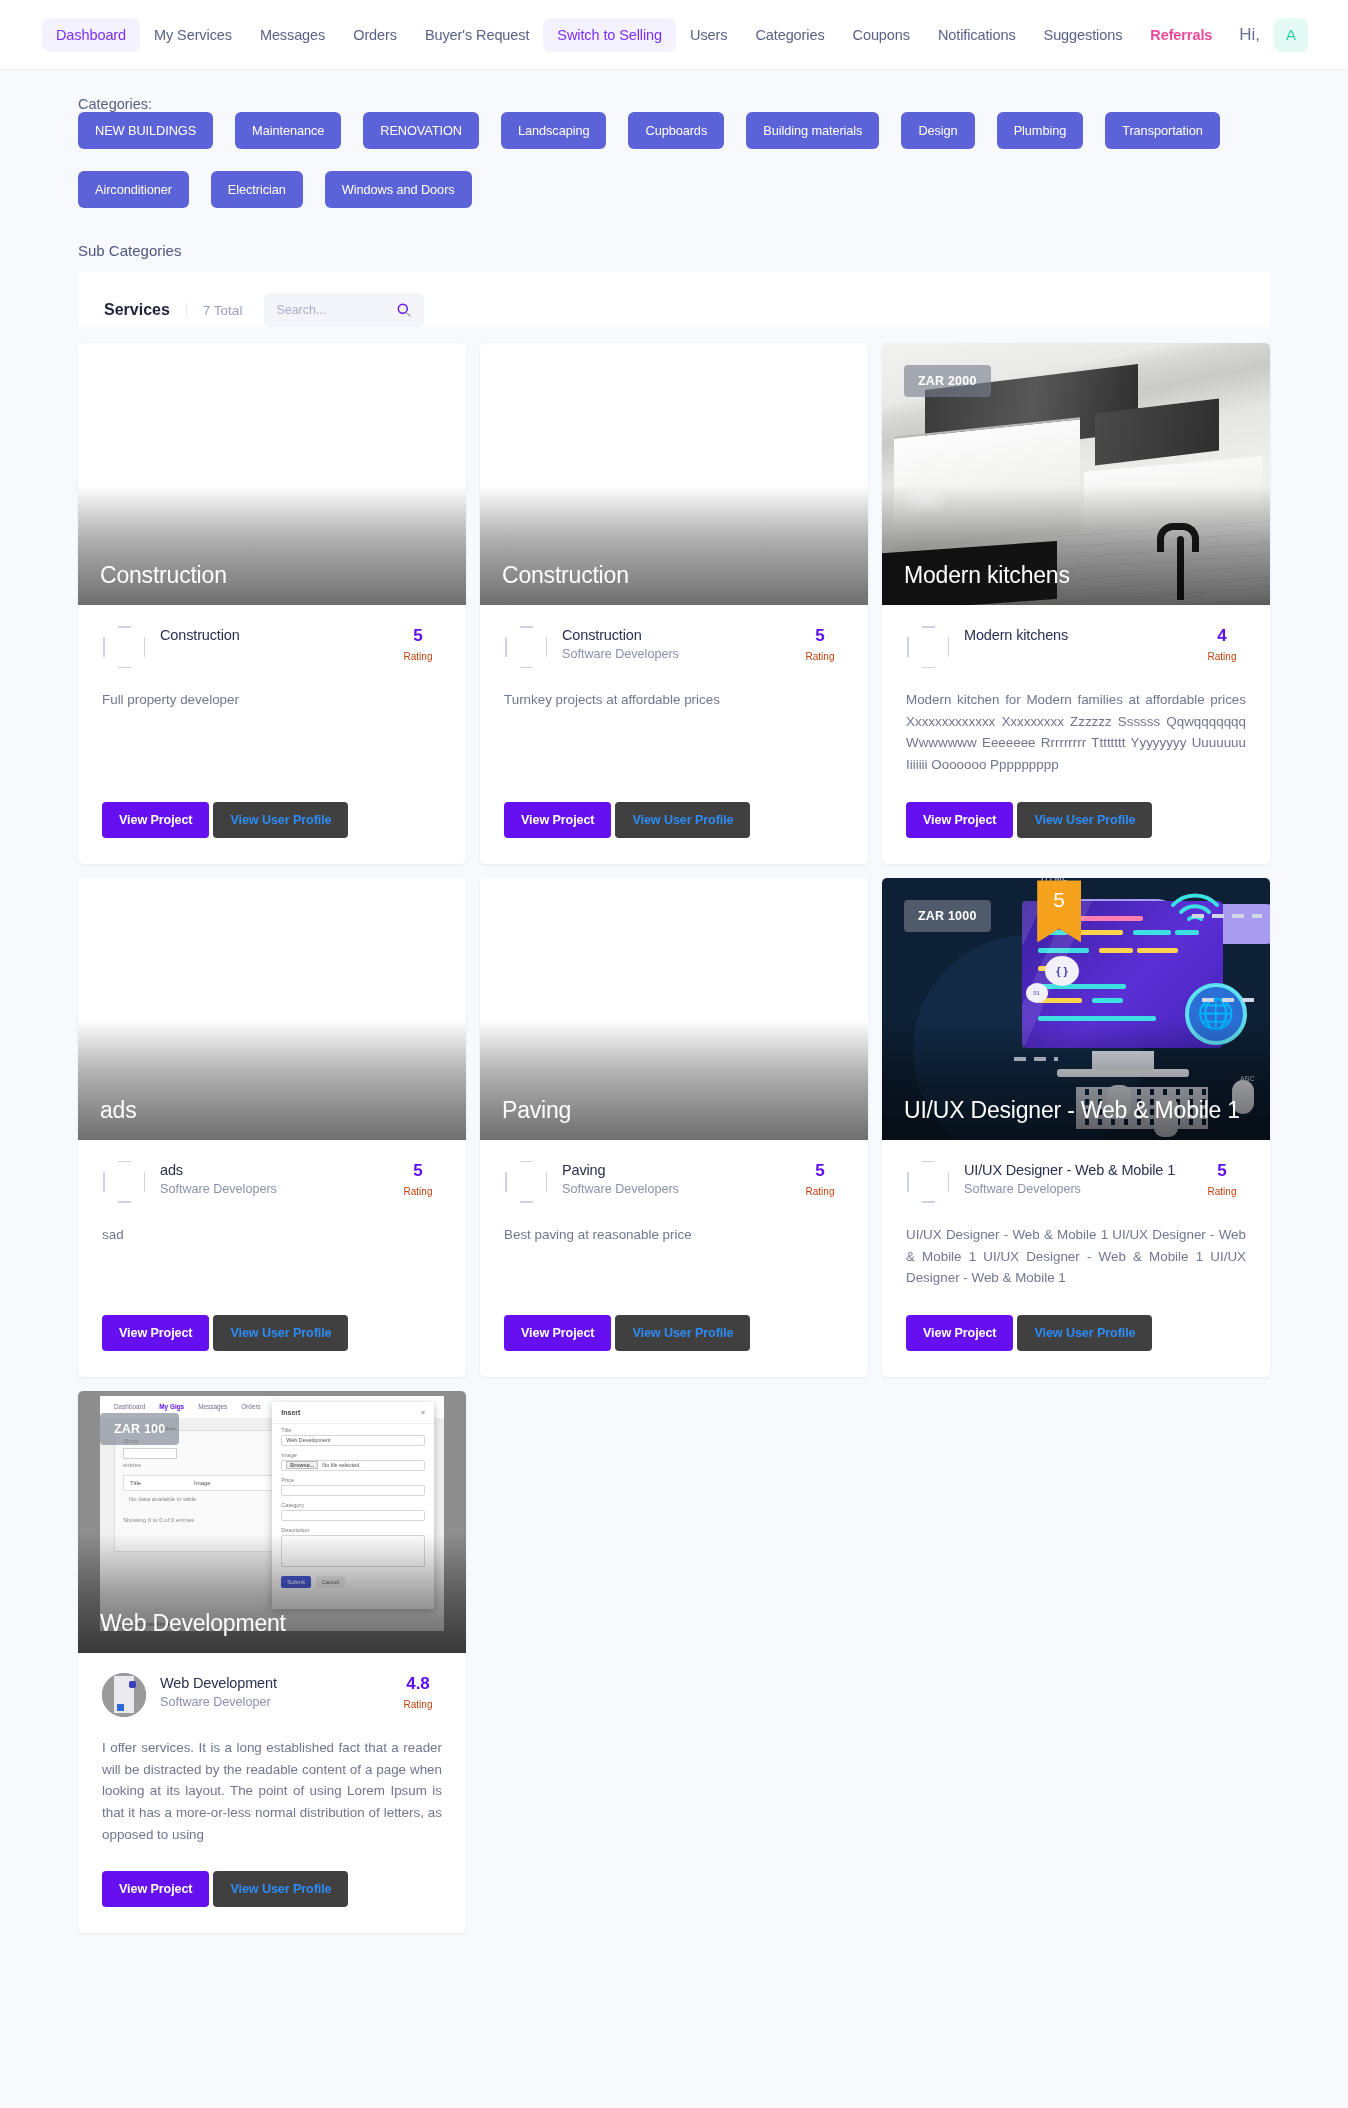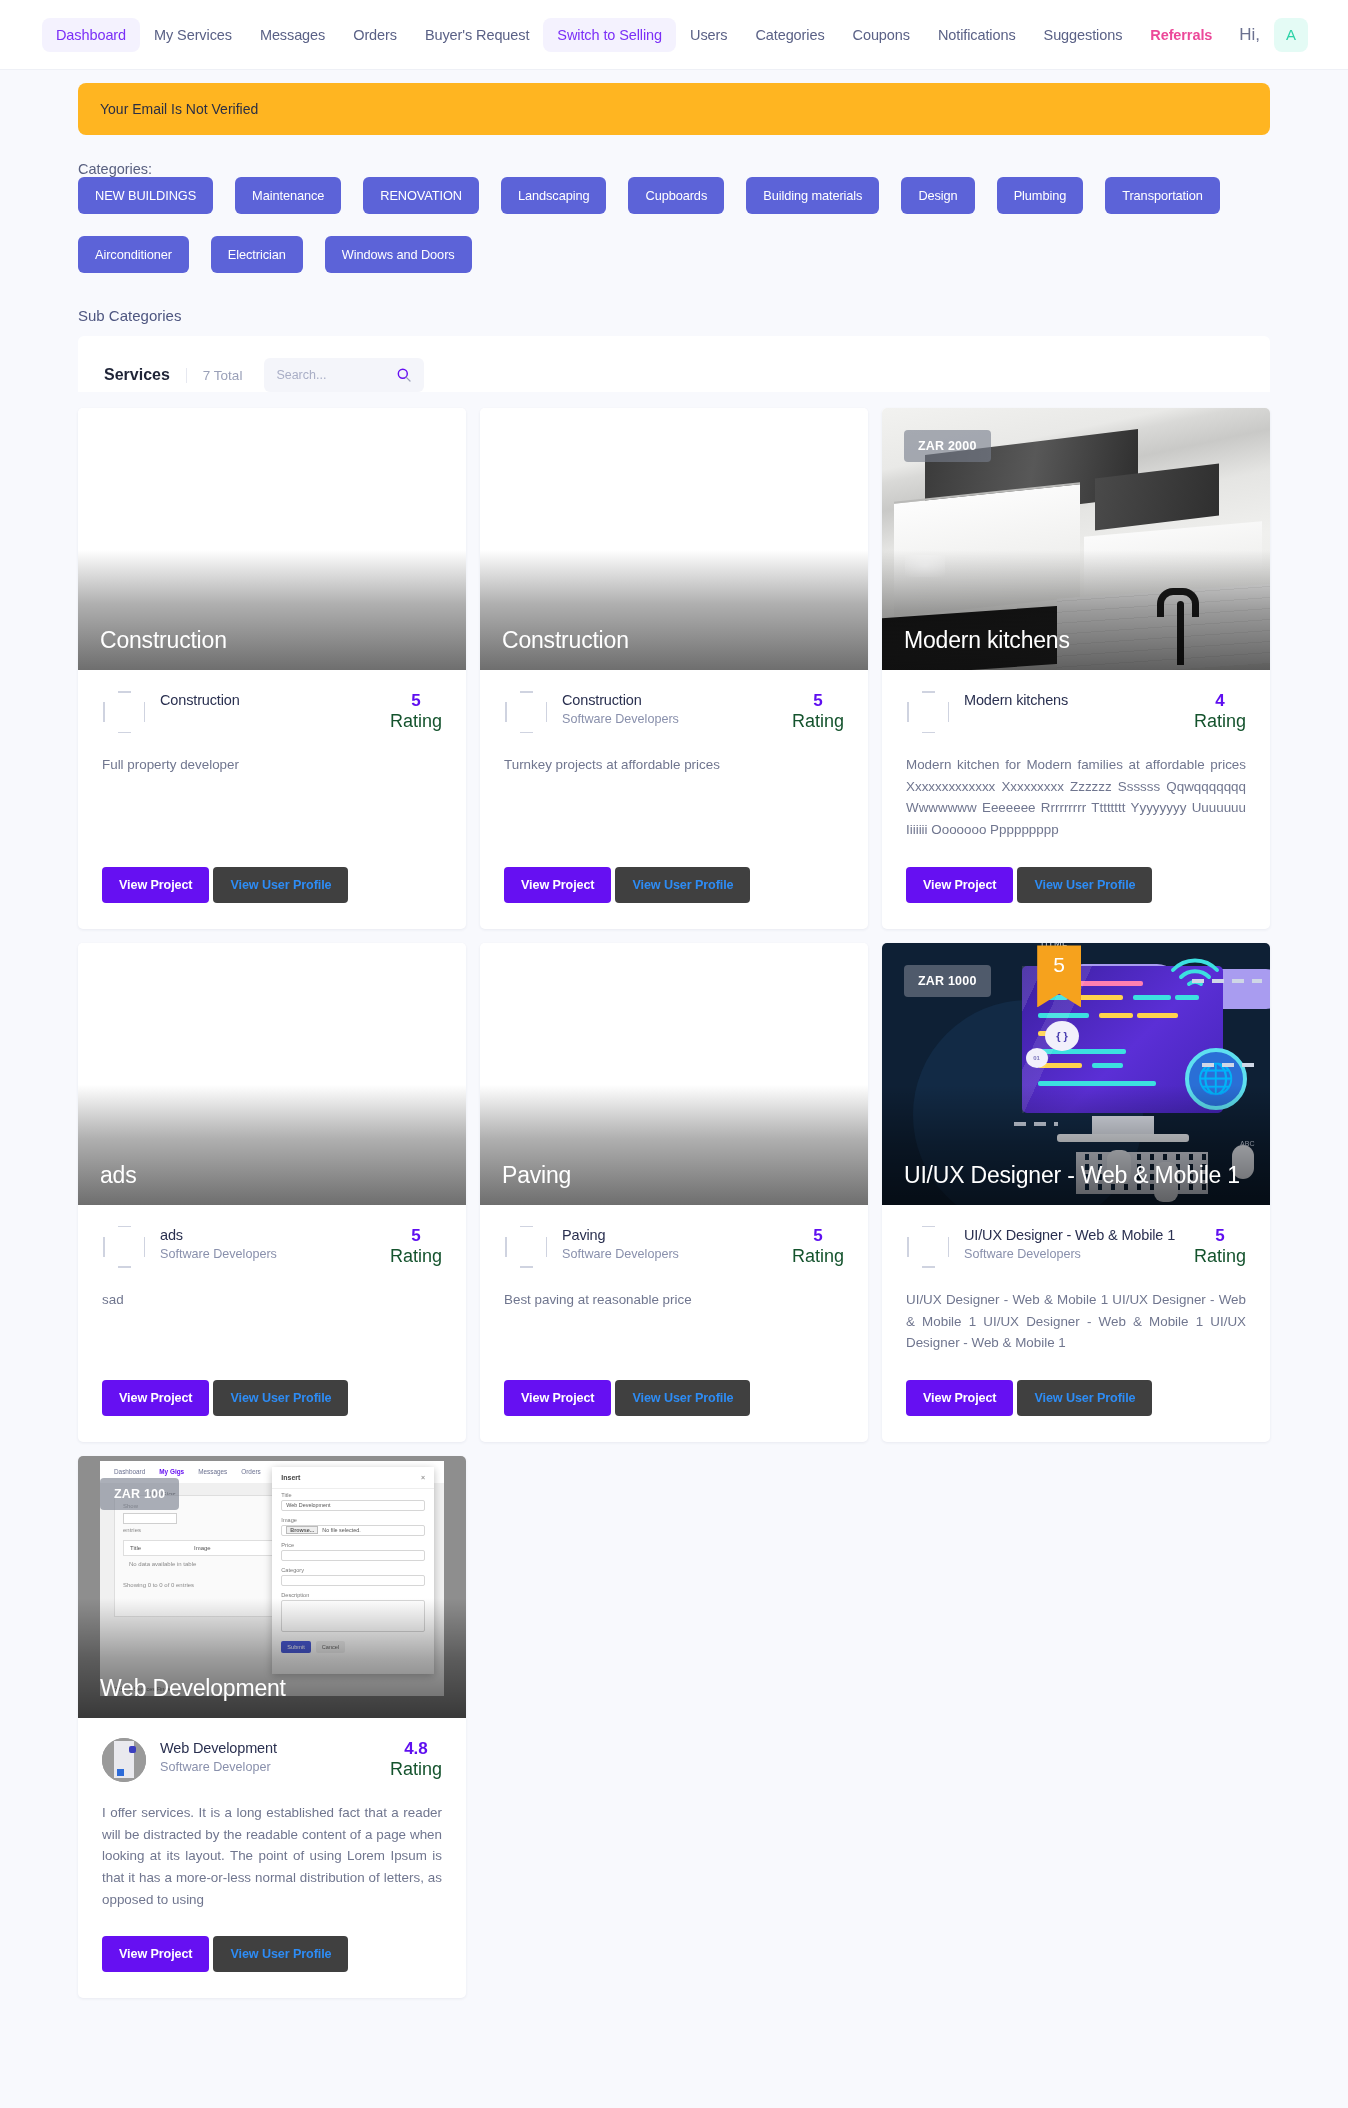--- a/index.html
+++ b/index.html
@@ -221,21 +221,21 @@
     color: #2a3050;
     font-weight: 500;
     letter-spacing: -0.15px;
     white-space: nowrap;
     overflow: hidden;
     text-overflow: ellipsis;
   }
   .user-role { font-size: 12.6px; color: #8990ac; margin-top: 4px; }
   .rating-block { text-align: center; min-width: 48px; padding-top: 2px; }
   .rating-val { font-size: 17px; color: #5f0ff0; font-weight: bold; line-height: 1.1; }
-  .rating-label { font-size: 18px; color: #14532d; }
+  .rating-label { font-size: 10px; color: #c2410c; margin-top: 5px; }
 
   .card-desc {
     font-size: 13.4px;
     line-height: 1.62;
     color: #70768f;
     margin-top: 20px;
     text-align: justify;
   }
   .card-actions { margin-top: auto; padding-top: 26px; display: flex; gap: 4px; }
   .btn {
@@ -443,21 +443,20 @@
   </div>
   <div class="nav-right">
     <span class="hi-label">Hi,</span>
     <div class="avatar-box">A</div>
   </div>
 </div>
 
 <div class="page">
   <div class="container">
 
-    <div class="alert alert-warning">Your Email Is Not Verified</div>
 
     <div class="section-label">Categories:</div>
     <div class="chips">
       <div class="chip">NEW BUILDINGS</div>
       <div class="chip">Maintenance</div>
       <div class="chip">RENOVATION</div>
       <div class="chip">Landscaping</div>
       <div class="chip">Cupboards</div>
       <div class="chip">Building materials</div>
       <div class="chip">Design</div>

